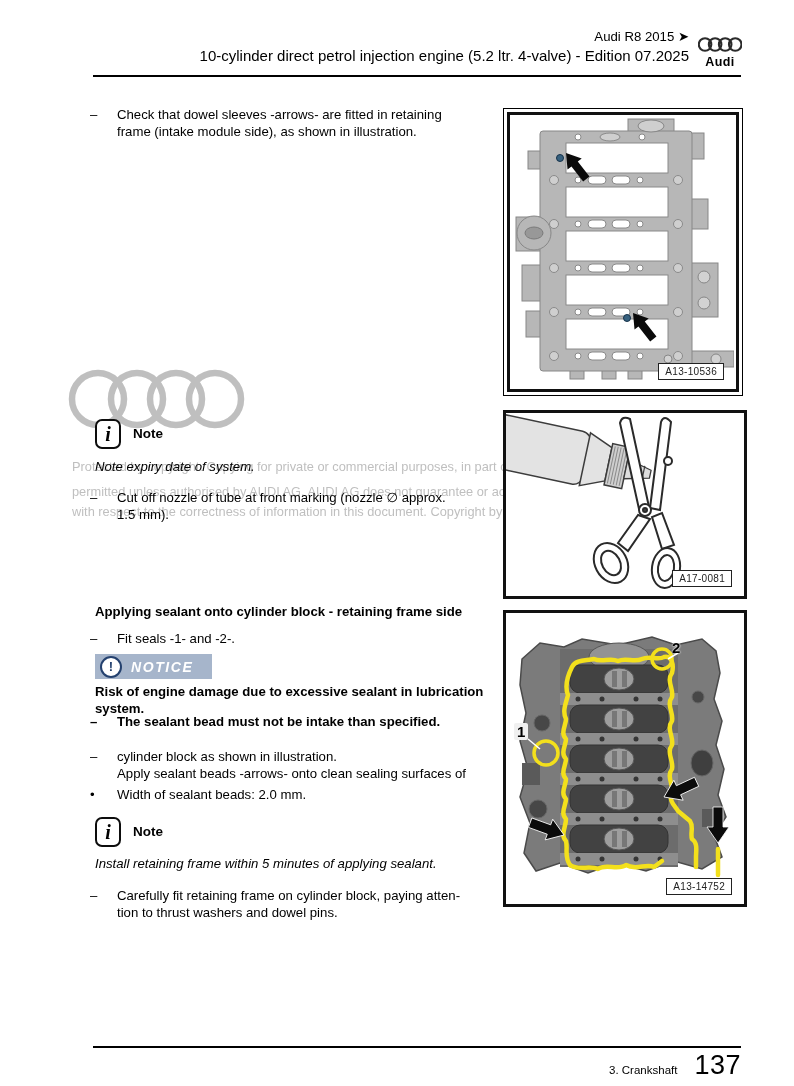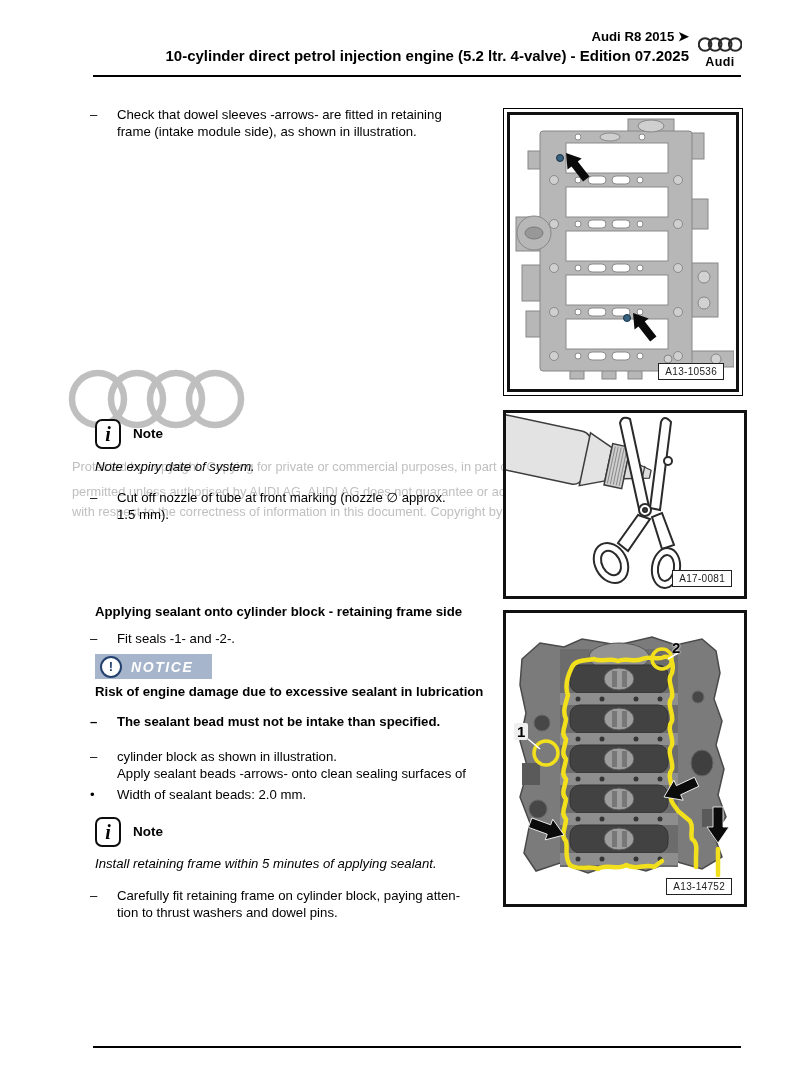--- a/index.html
+++ b/index.html
@@ -1,19 +1,19 @@
 <!DOCTYPE html>
 <html style="--notice-bg: #a6b5cb; --notice-navy: #24416f; --sealant-yellow: #f3e01c; --watermark-gray: #bfbfbf;"><head>
 <meta charset="utf-8">
 <style>
   html,body{margin:0;padding:0;background:#e9e9e9;}
   .page{position:relative;width:794px;height:1086px;background:#fff;overflow:hidden;
         font-family:"Liberation Sans",sans-serif;color:#000;}
   
-  .hdr{position:absolute;left:93px;top:28px;width:596px;text-align:right;z-index:2;font-weight:bold;}
+  .hdr{position:absolute;left:93px;top:28px;width:596px;text-align:right;z-index:2;}
   .hdr .l1{font-size:13.2px;line-height:18px;}
   .hdr .l2{font-size:15px;line-height:18px;margin-top:1px;}
   .audi-logo{position:absolute;left:698px;top:36px;width:44px;z-index:2;}
   .audi-word{position:absolute;left:698px;top:55px;width:44px;text-align:center;
              font-size:12.5px;font-weight:bold;letter-spacing:.4px;z-index:2;}
   .hrule{position:absolute;left:93px;top:75px;width:648px;height:2px;background:#000;z-index:2;}
   
   .frule{position:absolute;left:93px;top:1046px;width:648px;height:2px;background:#000;z-index:2;}
   .frow{position:absolute;top:1050px;right:53px;display:flex;align-items:baseline;gap:17px;z-index:2;}
   .fsec{font-size:11.5px;}
@@ -114,20 +114,21 @@
 
   <div class="notice">
     <span class="nc">
         <span>!</span>
       </span>
     <span class="nt">NOTICE</span>
   </div>
 
   <div class="freetext bold" style="left:95px;top:683px;">
     <span class="ln">Risk of engine damage due to excessive sealant in lubrication</span>
+    <span class="ln">system.</span>
   </div>
   <div class="di bold" style="left:90px;top:713px;">
     <span class="d">–</span>
     <span class="ln">The sealant bead must not be intake than specified.</span>
   </div>
 
   <div class="di" style="left:90px;top:748px;">
     <span class="d">–</span>
     <span>
       <span class="ln">cylinder block as shown in illustration.</span>
@@ -393,14 +394,18 @@
       <g fill="#0b0b0b" stroke="#fff" stroke-width="0.8" transform="translate(212,230) rotate(90)">
         <polygon points="0,0 -16,-11 -16,-5 -36,-5 -36,5 -16,5 -16,11"></polygon>
       </g>
     </svg>
     <span class="callout co1">1</span>
     <span class="callout co2">2</span>
     <div class="figlabel">A13-14752</div>
   </div>
 
   <div class="frule"></div>
+  <div class="frow">
+    <span class="fsec">3. Crankshaft</span>
+    <span class="fpage">137</span>
+  </div>
 
 </div>
 
 </body></html>

